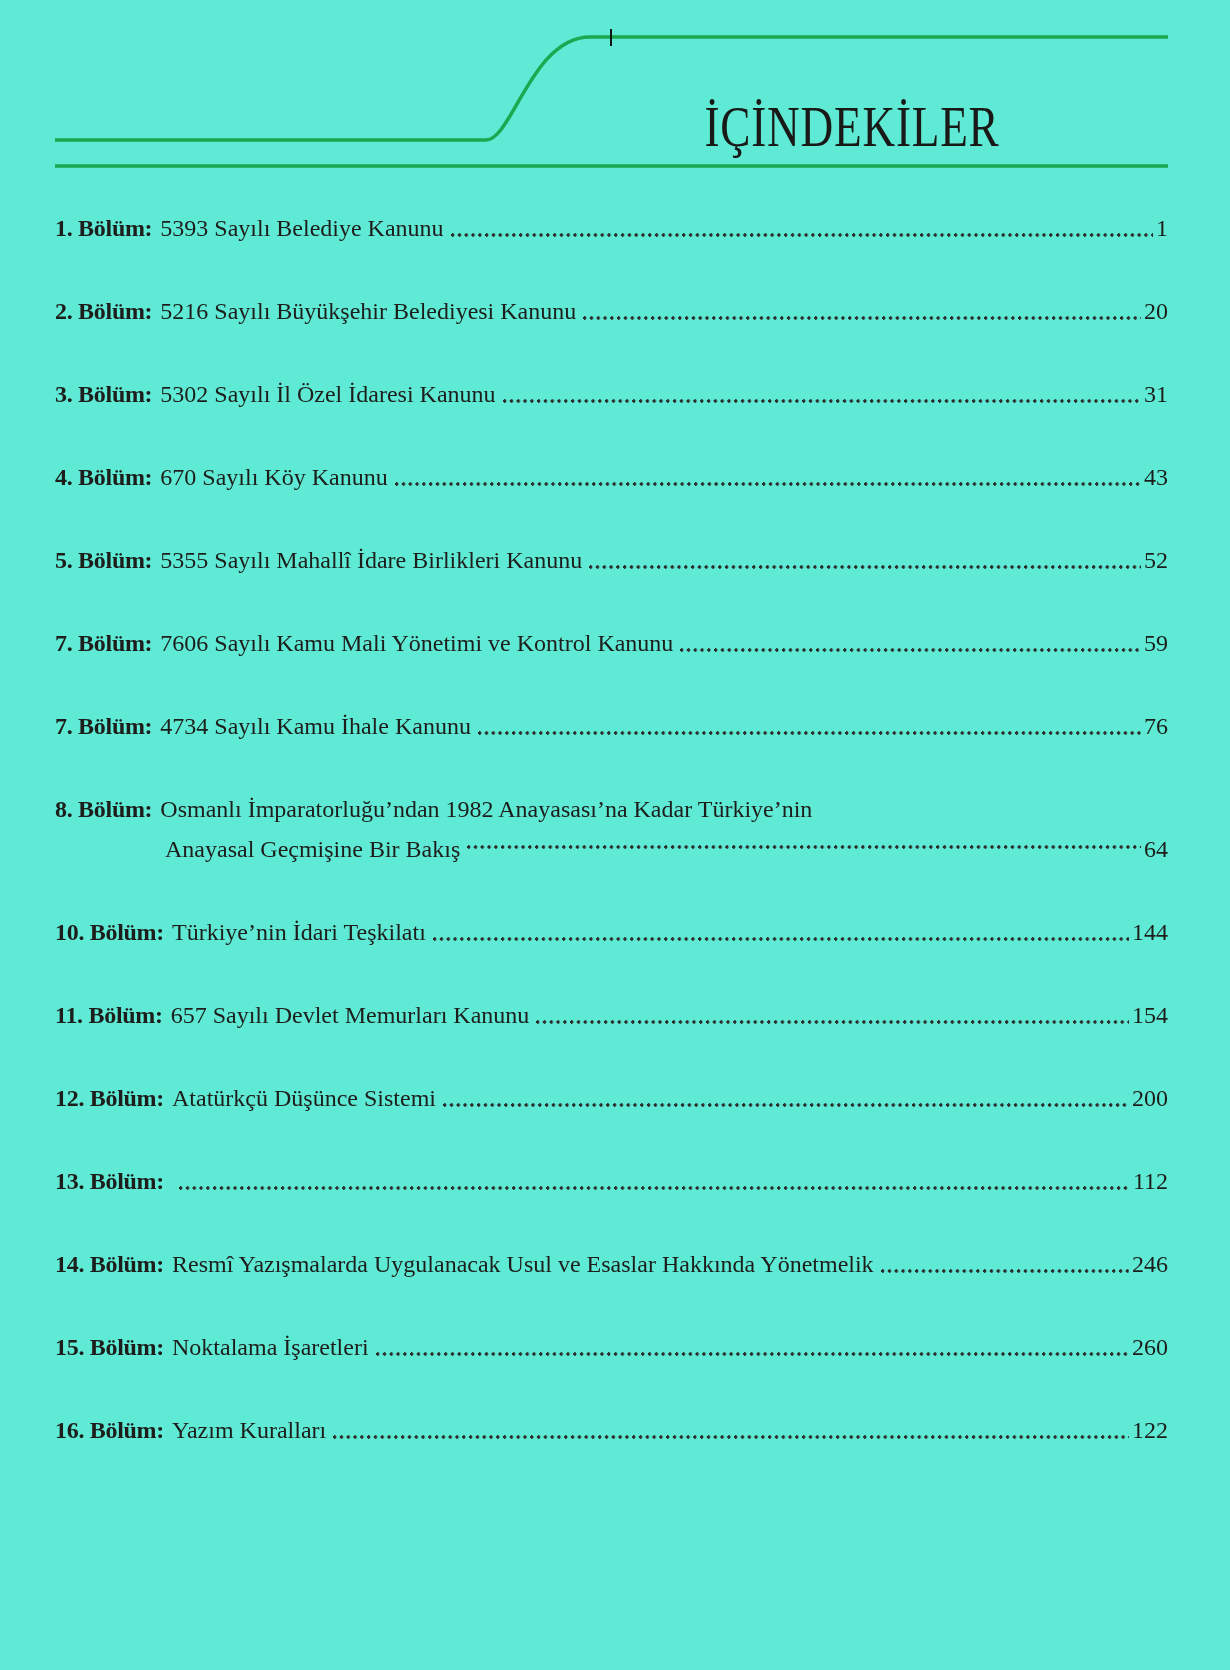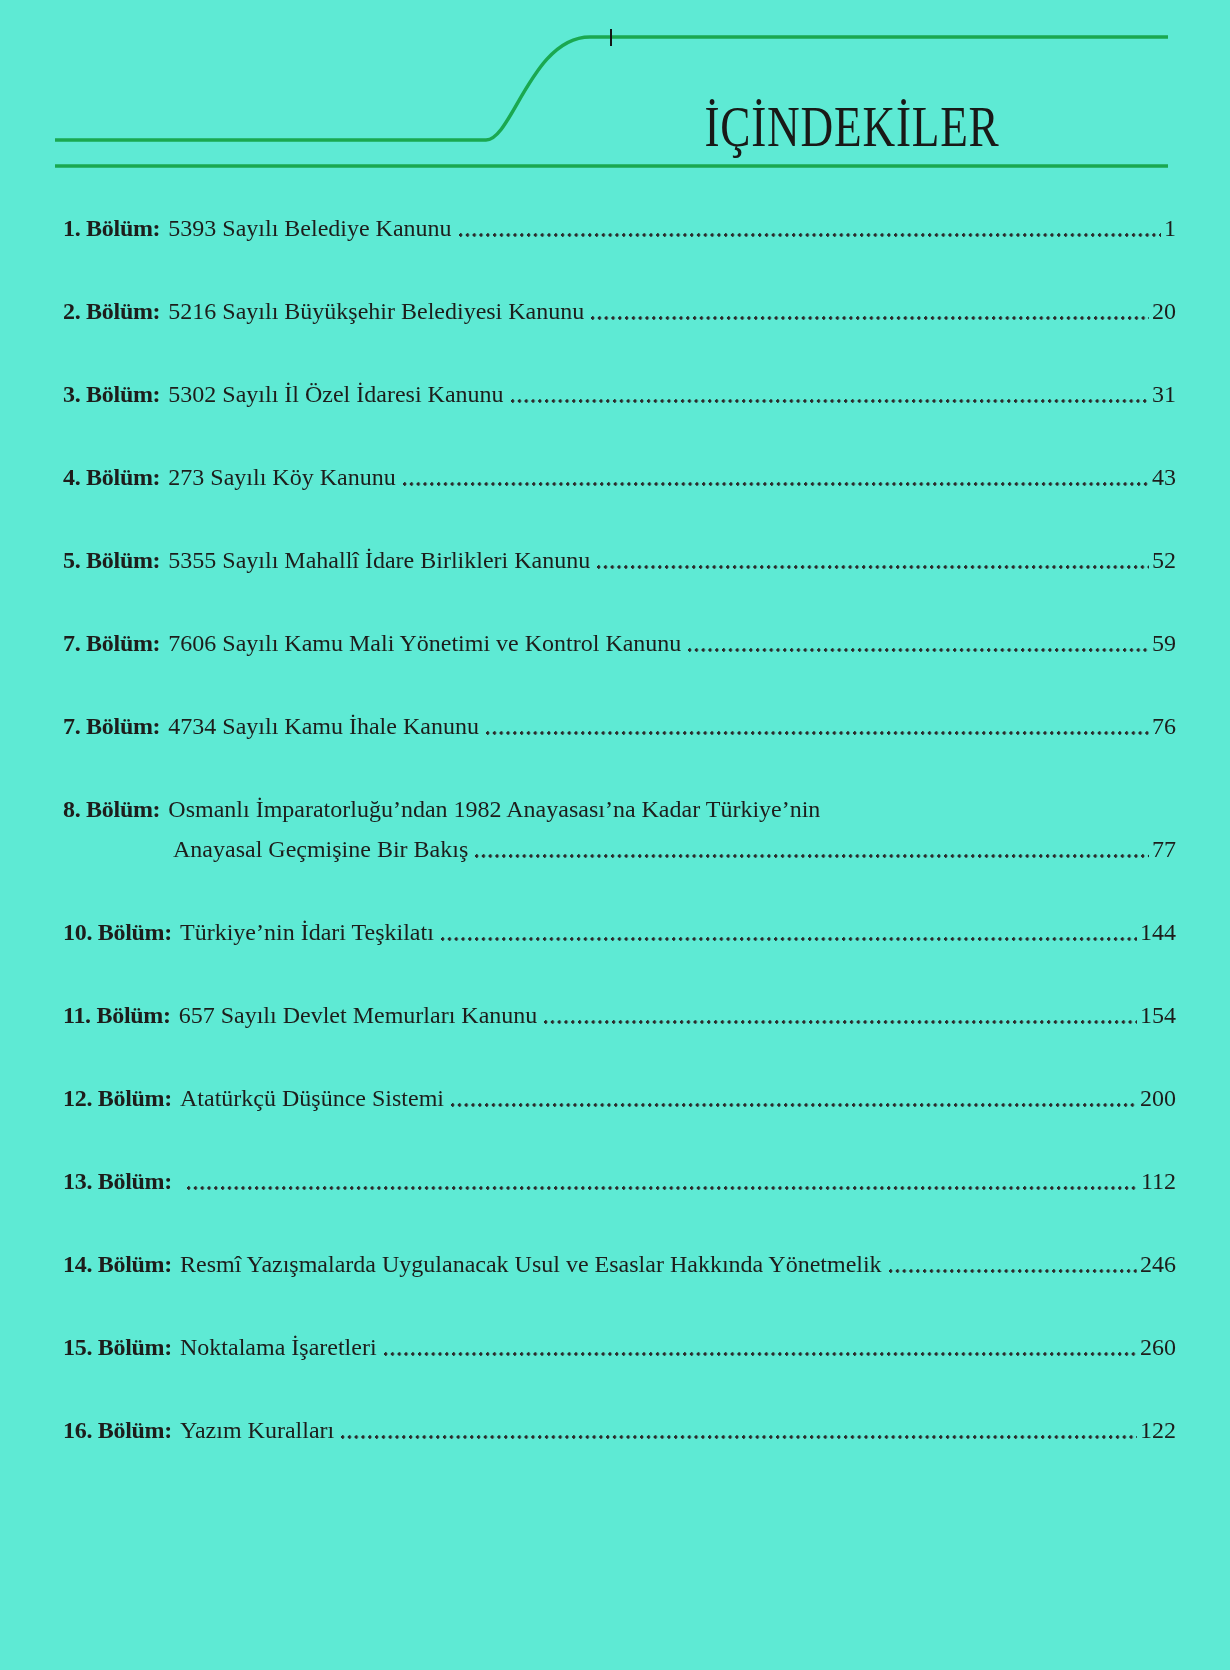--- a/index.html
+++ b/index.html
@@ -28,31 +28,31 @@
     line-height: 1;
     font-weight: 400;
     letter-spacing: 1px;
     color: #191917;
     transform: scaleX(0.78);
     transform-origin: center;
     white-space: nowrap;
   }
   .toc {
     position: absolute;
-    left: 63px; top: 214px;
+    left: 55px; top: 214px;
     width: 1113px;
   }
   .entry { margin-bottom: 55px; }
   .row {
     display: flex;
     align-items: flex-end;
     font-size: 24px;
     line-height: 28px;
   }
-  .row2 { margin-top: 12px; }
+  .row2 { margin-top: 12px; align-items: center; }
   .label {
     font-weight: 700;
     margin-right: 8px;
     white-space: nowrap;
     letter-spacing: -0.3px;
   }
   .title { white-space: nowrap; }
   .leader {
     flex: 1 1 auto;
     height: 4px;
@@ -104,21 +104,21 @@
           <span class="label">3. Bölüm:</span>
           <span class="title">5302 Sayılı İl Özel İdaresi Kanunu</span>
           <span class="leader"></span>
           <span class="page-num">31</span>
         </div>
 
       </div>
       <div class="entry">
         <div class="row">
           <span class="label">4. Bölüm:</span>
-          <span class="title">273 Sayılı Köy Kanunu</span>
+          <span class="title">670 Sayılı Köy Kanunu</span>
           <span class="leader"></span>
           <span class="page-num">43</span>
         </div>
 
       </div>
       <div class="entry">
         <div class="row">
           <span class="label">5. Bölüm:</span>
           <span class="title">5355 Sayılı Mahallî İdare Birlikleri Kanunu</span>
           <span class="leader"></span>
@@ -147,21 +147,21 @@
       <div class="entry">
         <div class="row">
           <span class="label">8. Bölüm:</span>
           <span class="title">Osmanlı İmparatorluğu’ndan 1982 Anayasası’na Kadar Türkiye’nin</span>
 
         </div>
         <div class="row row2">
           <span class="indent"></span>
           <span class="title">Anayasal Geçmişine Bir Bakış</span>
           <span class="leader"></span>
-          <span class="page-num">77</span>
+          <span class="page-num">64</span>
         </div>
       </div>
       <div class="entry">
         <div class="row">
           <span class="label">10. Bölüm:</span>
           <span class="title">Türkiye’nin İdari Teşkilatı</span>
           <span class="leader"></span>
           <span class="page-num">144</span>
         </div>
 

